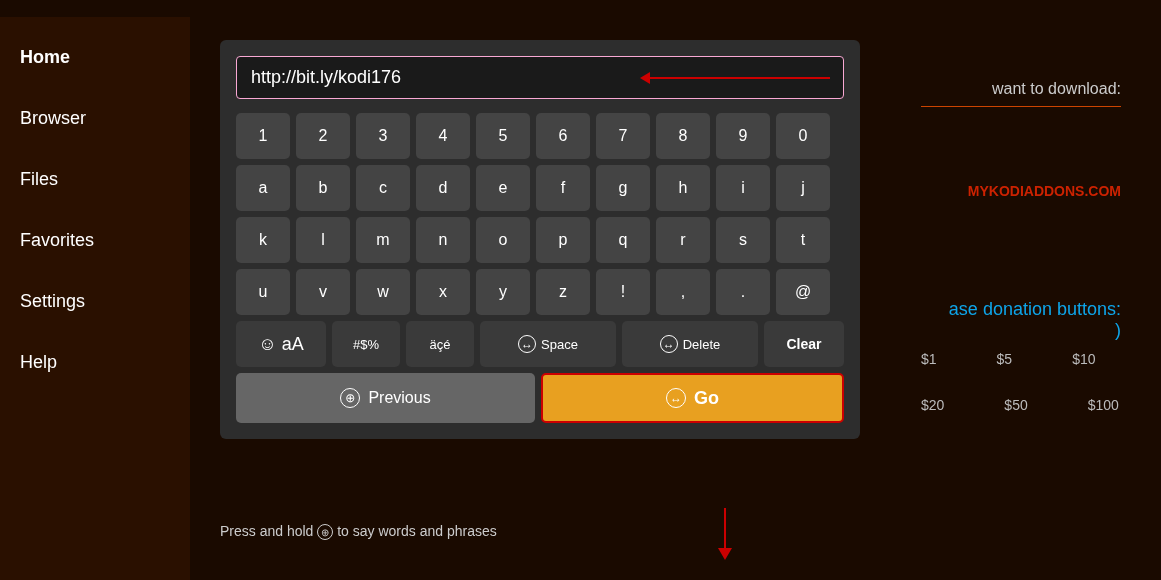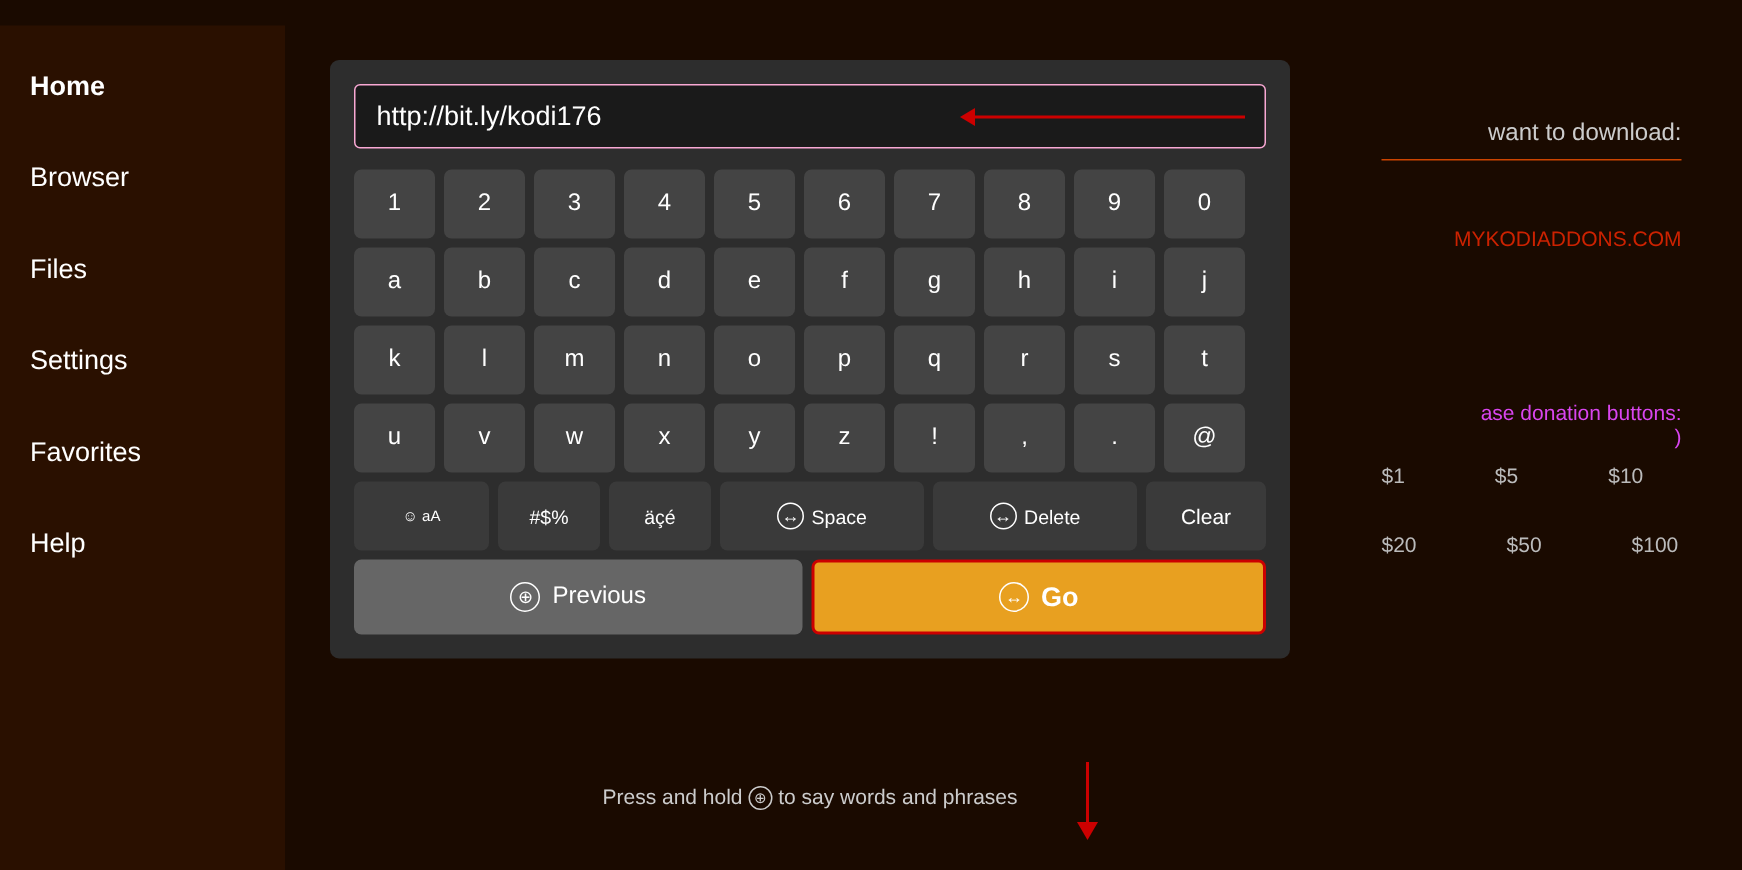--- a/index.html
+++ b/index.html
@@ -52,23 +52,23 @@
       position: absolute;
       right: 40px;
       top: 80px;
       color: #ccc;
       font-size: 16px;
       text-align: right;
     }
 
     .content-right .brand {
       color: #cc2200;
-      font-weight: normal;
-      font-size: 14px;
-      margin-top: 44px;
+      font-weight: bold;
+      font-size: 14px;
+      margin-top: 76px;
       display: block;
     }
 
     .donation-amounts {
       display: flex;
       gap: 60px;
       color: #bbb;
       font-size: 14px;
       margin-top: 10px;
     }
@@ -165,20 +165,21 @@
 
     .key-special {
       background: #3a3a3a;
       font-size: 13px;
     }
 
     .key-clear {
       background: #3a3a3a;
       font-size: 14px;
       width: 80px;
+      font-weight: bold;
     }
 
     
     .action-row {
       display: flex;
       gap: 6px;
       margin-top: 6px;
     }
 
     .btn-previous {
@@ -211,21 +212,20 @@
       cursor: pointer;
       gap: 8px;
     }
 
     
     .hint-bar {
       position: absolute;
       bottom: 40px;
       left: 220px;
       width: 640px;
-      text-align: center;
       color: #ccc;
       font-size: 14px;
       z-index: 10;
     }
 
     
     .divider-line {
       width: 200px;
       height: 1px;
       background: #cc4400;
@@ -239,36 +239,36 @@
   <div class="sidebar-item active">
     <span>Home</span>
   </div>
   <div class="sidebar-item">
     <span>Browser</span>
   </div>
   <div class="sidebar-item">
     <span>Files</span>
   </div>
   <div class="sidebar-item">
+    <span>Favorites</span>
+  </div>
+  <div class="sidebar-item">
     <span>Settings</span>
-  </div>
-  <div class="sidebar-item">
-    <span>Favorites</span>
   </div>
   <div class="sidebar-item">
     <span>Help</span>
   </div>
 </div>
 
 <div class="content-area">
   <div class="content-right">
     <span>want to download:</span>
     <div class="divider-line"></div>
     <span class="brand">MYKODIADDONS.COM</span>
-    <div style="margin-top:100px; color:#d946ef; font-size:14px;text-align:right;">
+    <div style="margin-top:100px; color:#0ea5e9; font-size:18px;text-align:right;">
       <span>ase donation buttons:</span><br>
       <span>)</span>
     </div>
     <div class="donation-amounts">
       <span>$1</span>
       <span>$5</span>
       <span>$10</span>
     </div>
     <div class="donation-amounts2">
       <span>$20</span>
@@ -336,21 +336,21 @@
       <button class="key">x</button>
       <button class="key">y</button>
       <button class="key">z</button>
       <button class="key">!</button>
       <button class="key">,</button>
       <button class="key">.</button>
       <button class="key">@</button>
     </div>
 
     <div class="key-row">
-      <button class="key key-special" style="width:90px; font-size:10px;">☺ aA</button>
+      <button class="key key-special" style="width:90px; font-size:18px;">☺ aA</button>
       <button class="key key-special" style="width:68px;">#$%</button>
       <button class="key key-special" style="width:68px;">äçé</button>
       <button class="key key-special" style="flex:1; min-width:80px;">
         <span style="border:1.5px solid #fff; border-radius:50%; width:18px; height:18px; display:inline-flex; align-items:center; justify-content:center; margin-right:5px; font-size:12px;">↔</span>
         Space
       </button>
       <button class="key key-special" style="flex:1; min-width:80px;">
         <span style="border:1.5px solid #fff; border-radius:50%; width:18px; height:18px; display:inline-flex; align-items:center; justify-content:center; margin-right:5px; font-size:12px;">↔</span>
         Delete
       </button>

